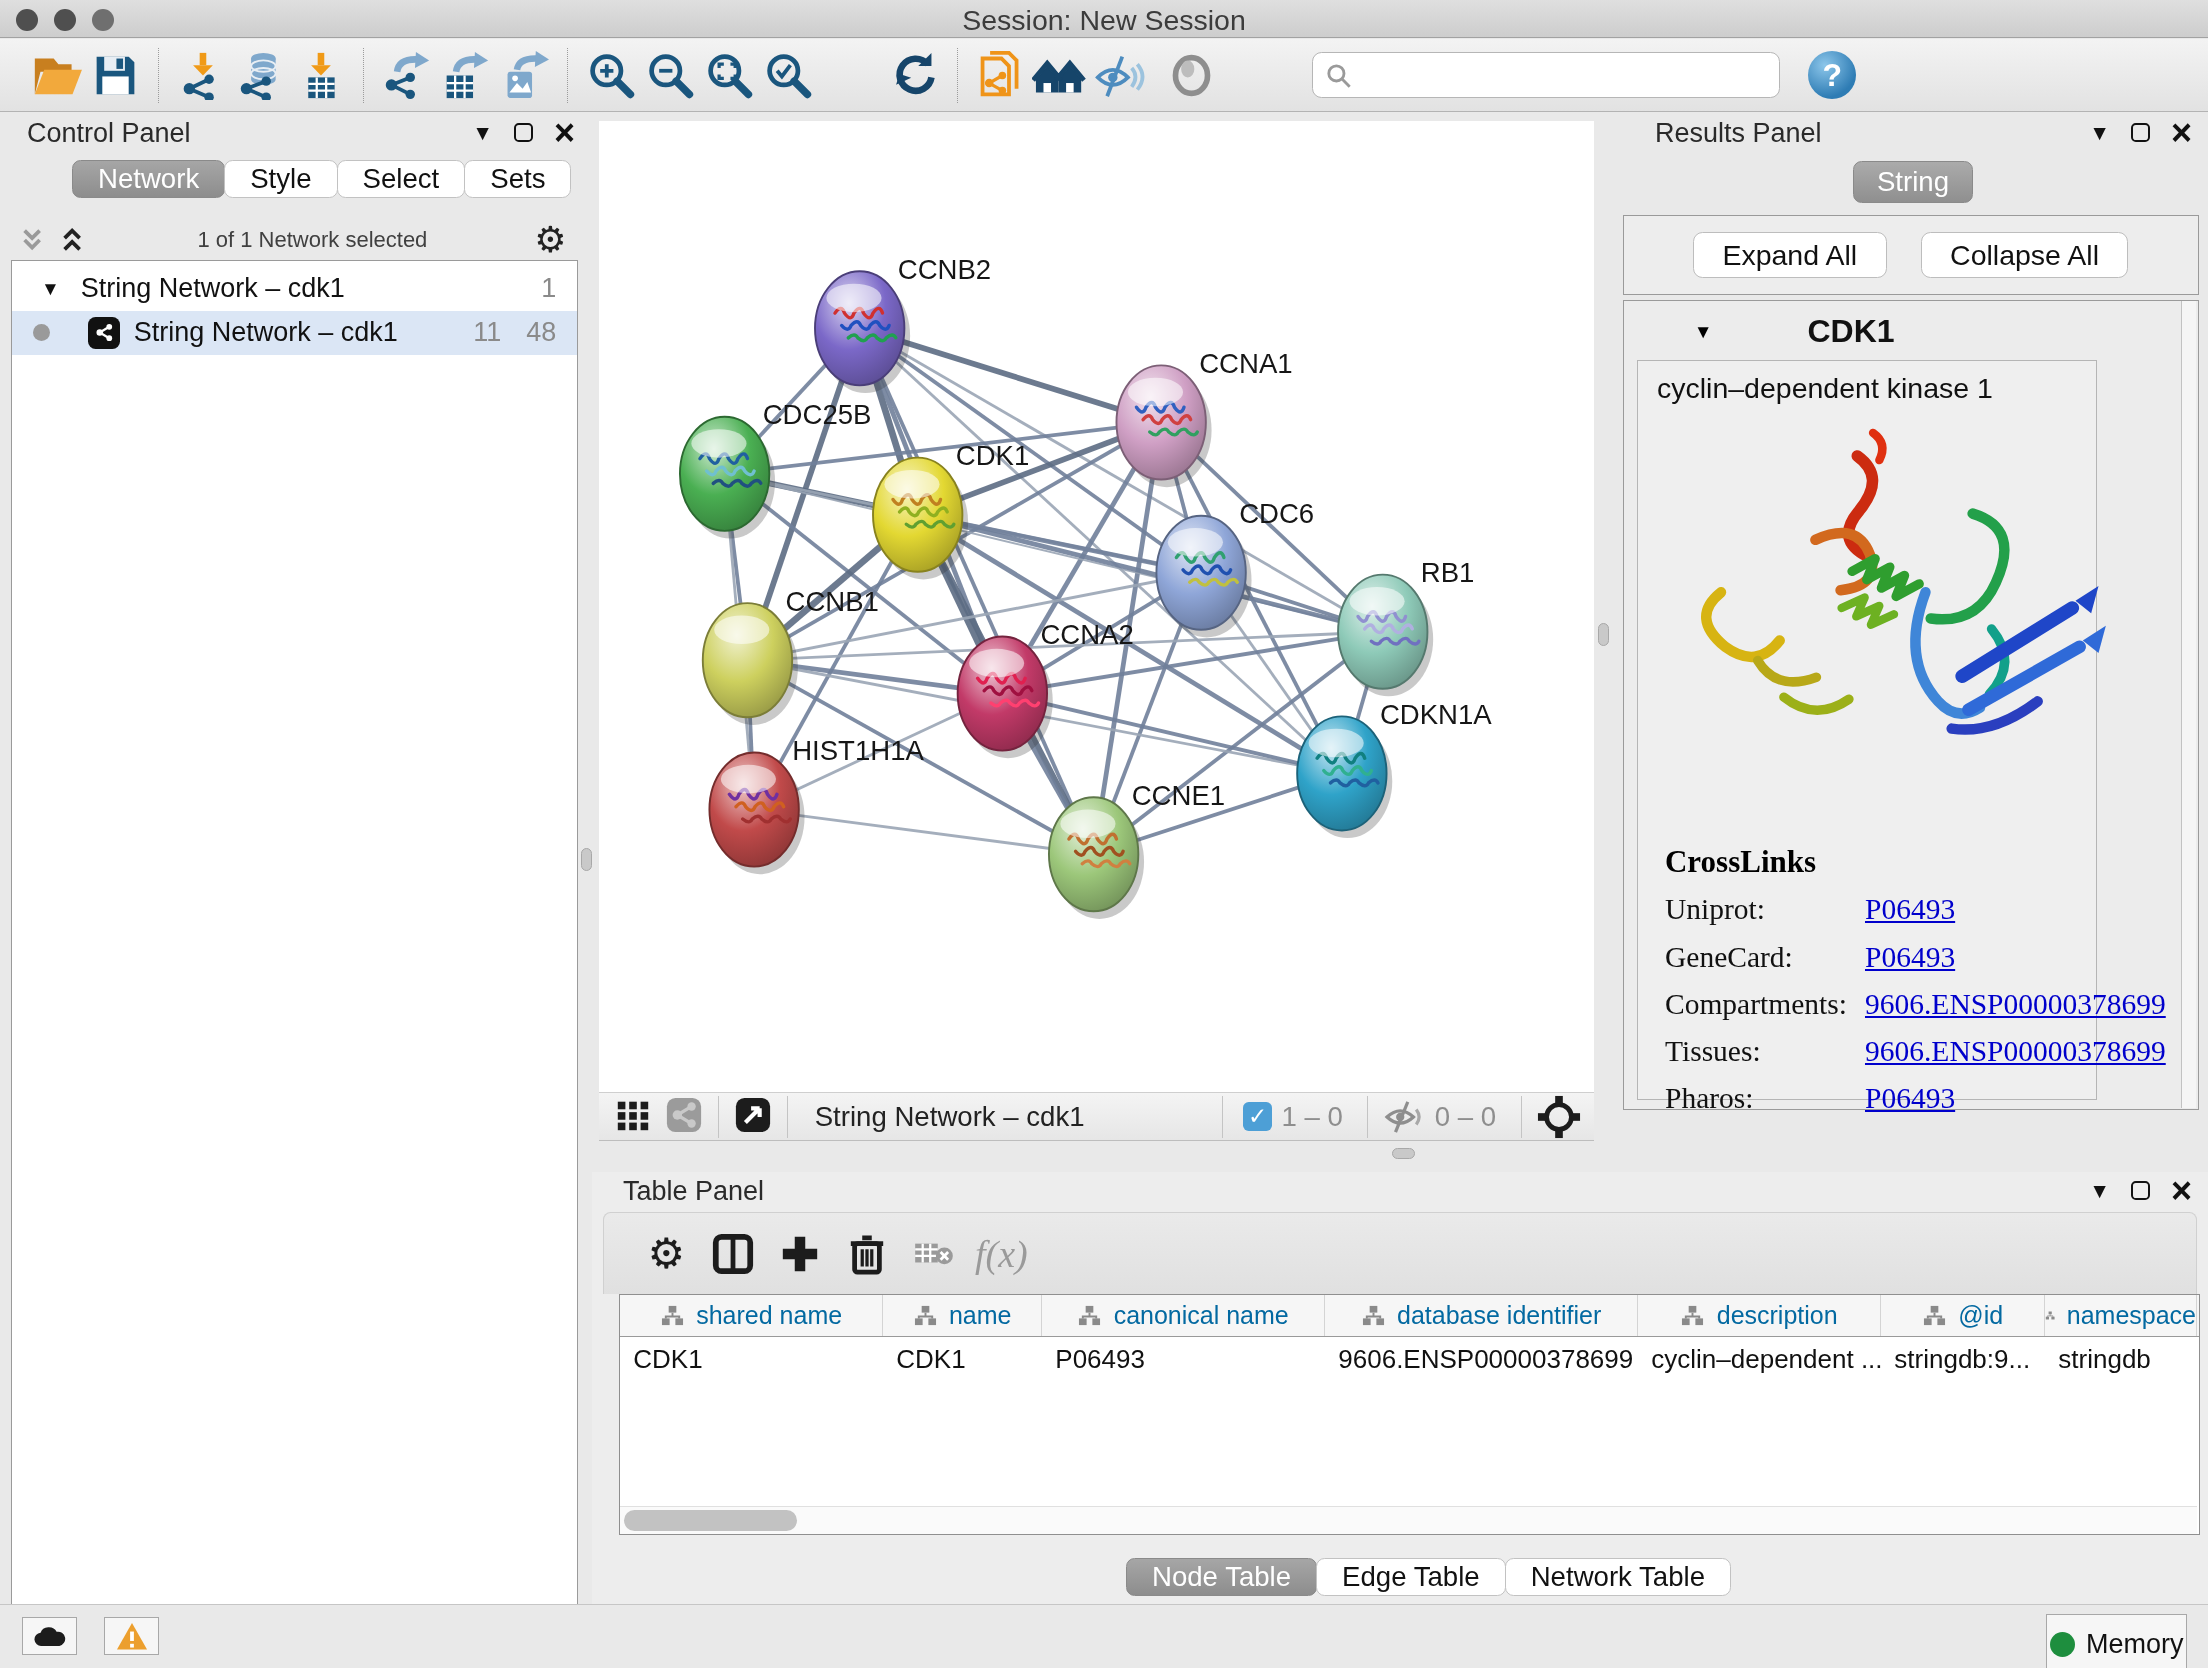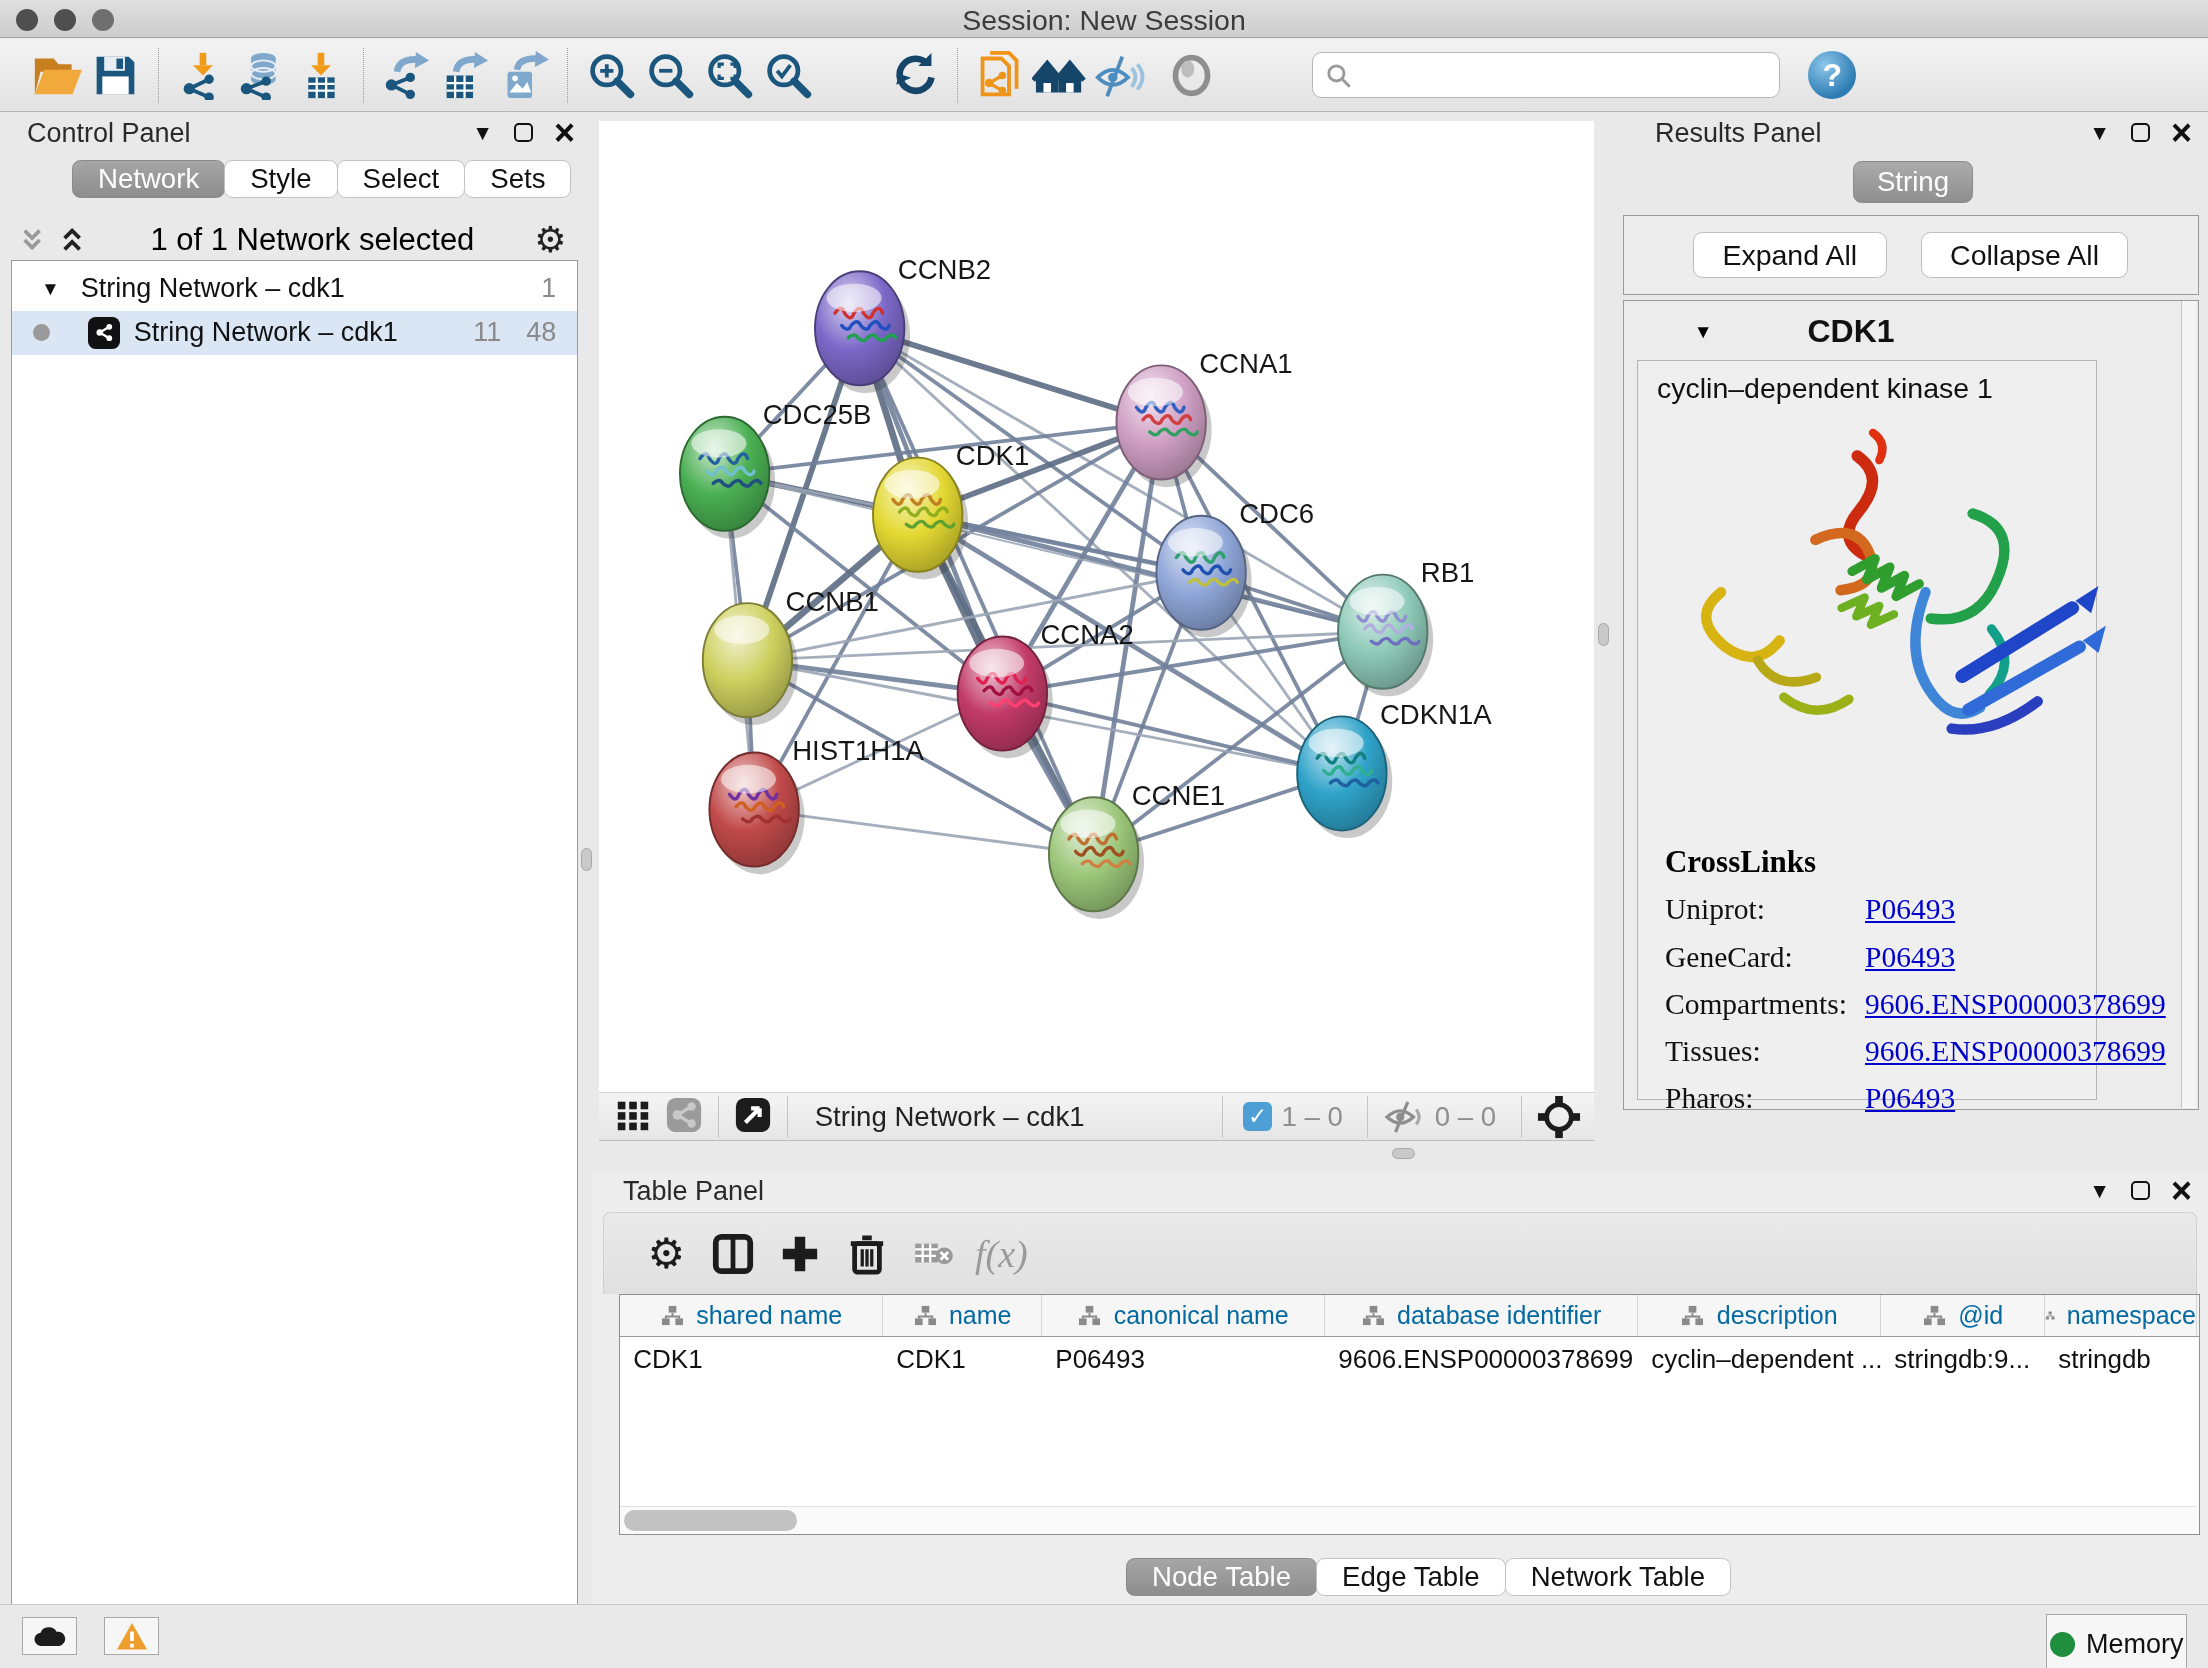--- a/index.html
+++ b/index.html
@@ -37,21 +37,21 @@
   .tab { height:38px; padding:0 25px; background:#fff; border:1px solid #c2c2c2;
     display:flex; align-items:center; justify-content:center; font-size:27.6px; color:#111;
     border-radius:8.6px; margin-left:-1px; }
   .tab.selected { background:linear-gradient(#a6a6a6,#8d8d8d); color:#fff; border-color:#8a8a8a; }
 
   
   #control-panel { position:absolute; left:0; top:112px; width:592px; height:1491px; background:#e9e9e9; }
   #cp-tabs { position:absolute; left:73px; top:48px; display:flex; }
   #cp-status-row { position:absolute; left:17px; top:107px; width:557px; height:42px;
     display:flex; align-items:center; }
-  #cp-status { flex:1; text-align:center; font-size:31px; color:#000000; }
+  #cp-status { flex:1; text-align:center; font-size:22px; color:#404040; }
   #cp-tree { position:absolute; left:11.4px; top:148px; width:567px; height:1427px;
     background:#fff; border:1.9px solid #9a9a9a; }
   .tree-row { height:44px; display:flex; align-items:center; font-size:27px; color:#111; }
   .tree-row.selected { background:#dbe6f5; }
   #net-share-badge { width:32px; height:32px; background:#111; border-radius:7.6px; margin-right:13.3px;
     display:flex; align-items:center; justify-content:center; }
   .count { color:#8a8a8a; font-size:27px; }
 
   
   #network-canvas { position:absolute; left:599px; top:121px; width:995px; height:971px; background:#fff; }

